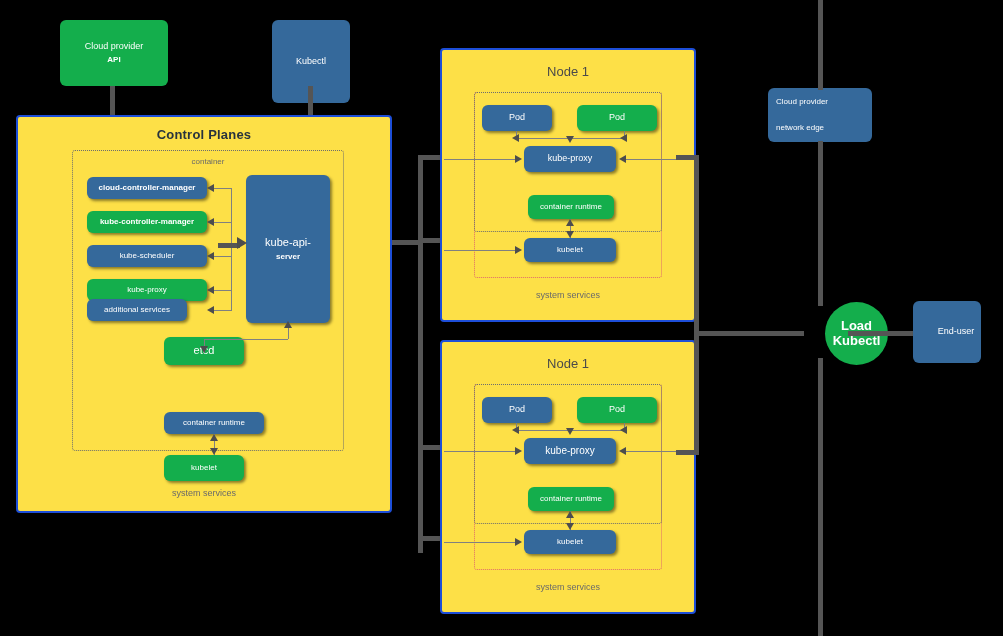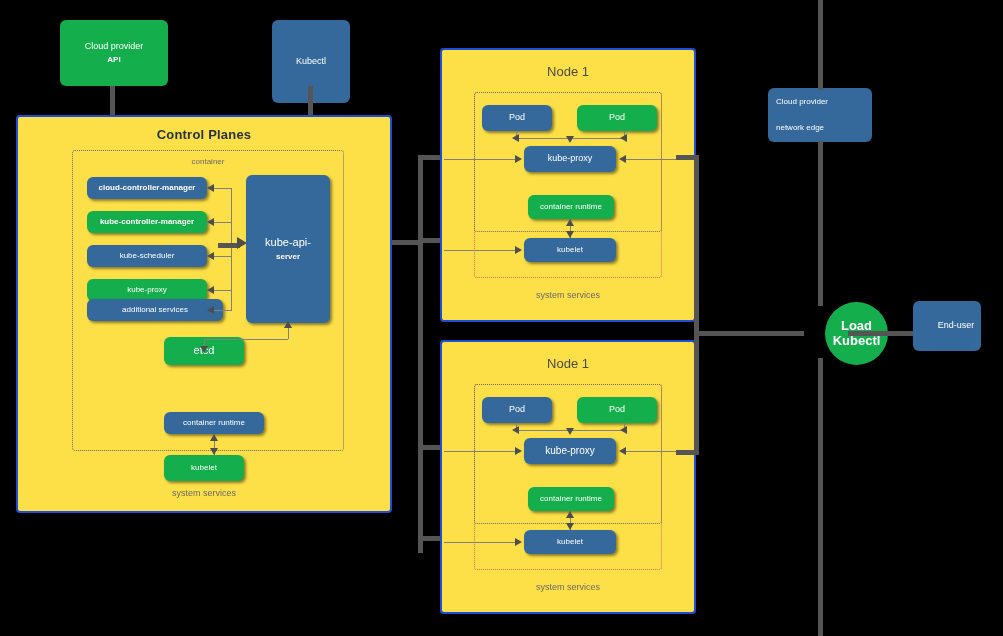--- a/index.html
+++ b/index.html
@@ -159,21 +159,21 @@
     </div>
 
     <div class="box blue" style="left:69px; top:128px; width:120px; height:22px; font-size:8px;">
       <span>kube-scheduler</span>
     </div>
 
     <div class="box green" style="left:69px; top:162px; width:120px; height:22px; font-size:8px;">
       <span>kube-proxy</span>
     </div>
 
-    <div class="box blue" style="left:69px; top:178px; width:136px; height:22px; font-size:8px; top:182px;">
+    <div class="box blue" style="left:69px; top:178px; width:100px; height:22px; font-size:8px; top:182px;">
       <span>additional services</span>
     </div>
 
     <div class="box blue" style="left:228px; top:58px; width:84px; height:148px; font-size:11px;">
       <span>kube-api-</span>
       <span class="sub">server</span>
     </div>
 
     <div class="box green" style="left:146px; top:220px; width:80px; height:28px; font-size:11px;">
       <span>etcd</span>
@@ -343,17 +343,17 @@
 
   <div class="lb-circle" style="left:787px; top:302px; width:63px; height:63px;">
     <div>
       <span style="display:block;">Load</span>
       <span style="display:block;">Kubectl</span>
     </div>
   </div>
 
   <div class="thick h" style="left:848px; top:331px; width:66px;"></div>
 
-  <div class="box blue" style="left:913px; top:301px; width:68px; height:50px; font-size:9px;padding-left:18px;">
+  <div class="box blue" style="left:913px; top:301px; width:68px; height:62px; font-size:9px;padding-left:18px;">
     <span>End-user</span>
   </div>
 
 </div>
 
 </body></html>

